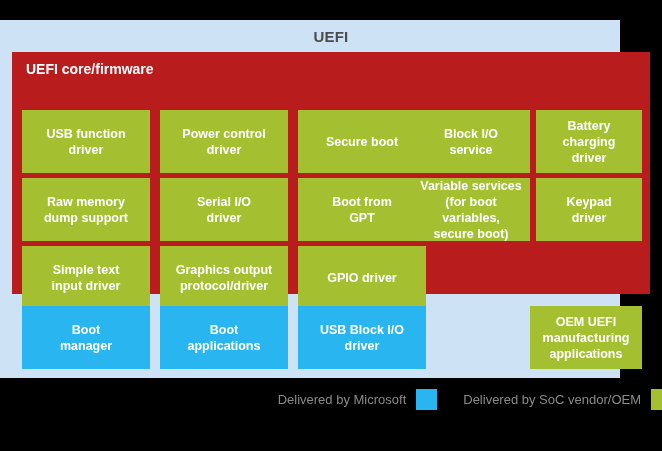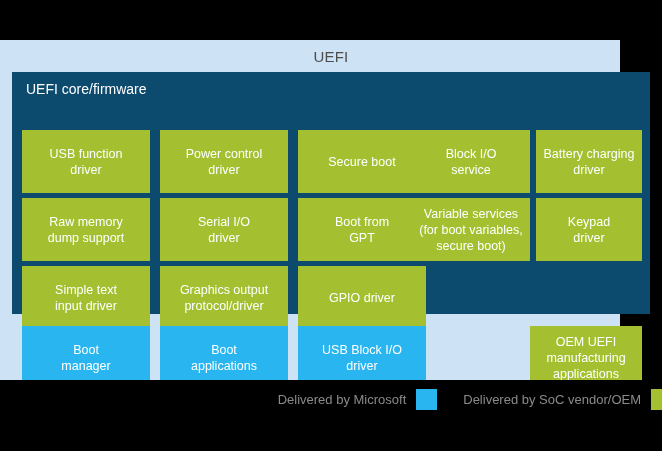--- a/index.html
+++ b/index.html
@@ -26,41 +26,42 @@
   .band-top {
     position: absolute;
     left: 0; top: 0;
     width: 662px; height: 22px;
     background: #000000;
   }
 
   
   .panel {
     position: absolute;
-    left: 0; top: 40px;
+    left: 0; top: 20px;
     width: 620px; height: 358px;
     background: #cde3f5;
+    font-weight: bold;
   }
 
   .diagram-title {
     position: absolute;
     left: 0; top: 8px;
     width: 662px;
     text-align: center;
     font-size: 15px;
     color: #4c4c4c;
     letter-spacing: .2px;
   }
 
   
   .core-box {
     position: absolute;
     left: 12px; top: 32px;
     width: 638px; height: 242px;
-    background: #0c4a6e;
+    background: #b91c1c;
   }
   .core-label {
     position: absolute;
     left: 14px; top: 9px;
     font-size: 14px;
     color: #ffffff;
   }
 
   
   .tile {

